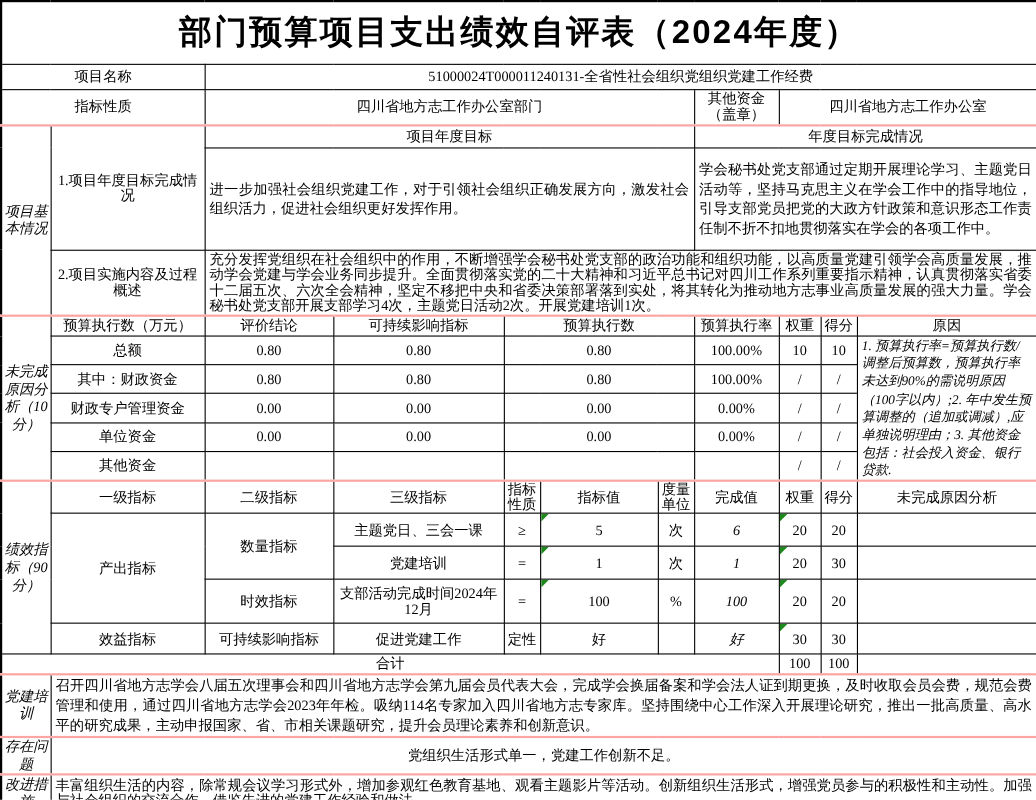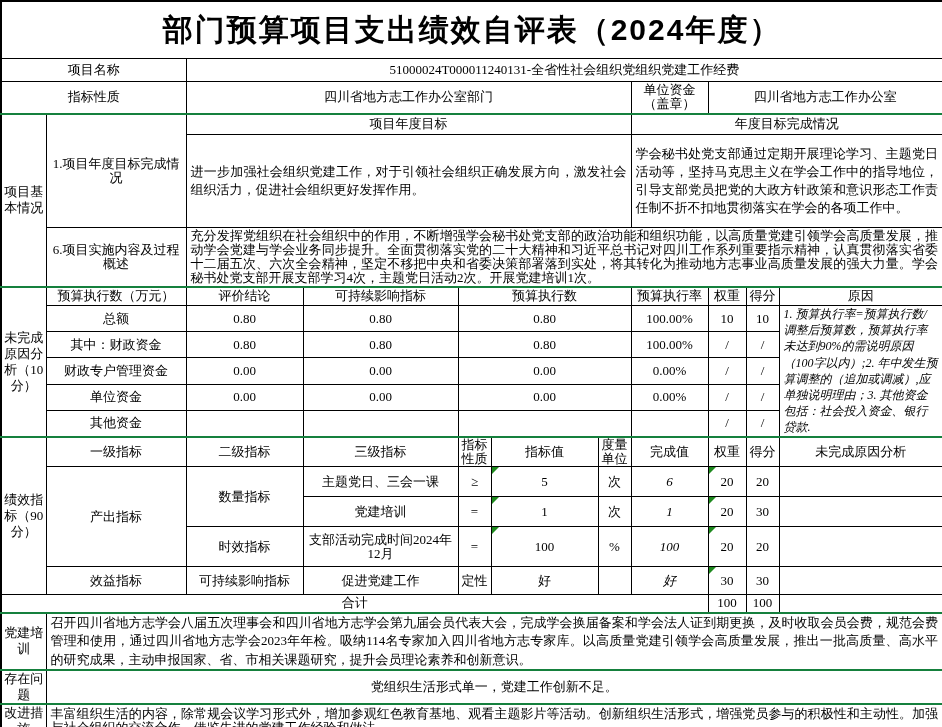--- a/index.html
+++ b/index.html
@@ -2,26 +2,26 @@
 <html><head>
 <meta charset="utf-8">
 <style>
   html,body{margin:0;padding:0;background:#fff;}
   body{width:942px;height:727px;color:#000;font-family:"Liberation Serif","DejaVu Serif",serif;}
   table{border-collapse:collapse;table-layout:fixed;width:942px;border:2px solid #000;}
   td{border:1px solid #000;padding:0 3px;font-size:13px;vertical-align:middle;text-align:center;overflow:hidden;position:relative;line-height:16px;}
   .title-cell{font-family:"Liberation Sans","DejaVu Sans",sans-serif;font-weight:bold;font-size:30px;letter-spacing:2px;line-height:55px;}
   .left{text-align:center;}
   .just{text-align:justify;text-align-last:left;}
-  .seclab{padding:0 2px;line-height:16px;}
+  .seclab{padding:0 2px;line-height:16px;font-style:italic;}
   .goal-text{line-height:18px;padding:0 4px;}
   .dense{line-height:14px;padding:1px 4px;}
   .reason-cell{font-style:italic;text-align:left;font-size:12px;line-height:16.2px;padding:0 4px;vertical-align:middle;}
   .ital{font-style:italic;}
-  .tt td{border-top:2px solid #15803d;}
+  .tt td{border-top:2px solid #fca5a5;}
   .flag{position:absolute;top:0;left:0;width:0;height:0;border-top:7px solid #1e8a1e;border-right:7px solid transparent;}
   .conc{line-height:18.5px;padding:0 4px;}
   .small-head{line-height:14px;padding:0 1px;}
 </style>
 </head>
 <body>
 
 <table>
   <colgroup>
     <col style="width:45px">
@@ -43,36 +43,36 @@
   </tr>
 
   <tr style="height:23px">
     <td colspan="2" class="left">项目名称</td>
     <td colspan="9" class="left">51000024T000011240131-全省性社会组织党组织党建工作经费</td>
   </tr>
 
   <tr style="height:33px">
     <td colspan="2" class="left">指标性质</td>
     <td colspan="5" class="left">四川省地方志工作办公室部门</td>
-    <td class="small-head">单位资金（盖章）</td>
+    <td class="small-head">其他资金（盖章）</td>
     <td colspan="3">四川省地方志工作办公室</td>
   </tr>
 
   <tr class="tt" style="height:20px">
     <td rowspan="3" class="seclab">项目基本情况</td>
     <td rowspan="2" class="left dense">1.项目年度目标完成情况</td>
     <td colspan="5">项目年度目标</td>
     <td colspan="4">年度目标完成情况</td>
   </tr>
   <tr style="height:93px">
     <td colspan="5" class="left just goal-text">进一步加强社会组织党建工作，对于引领社会组织正确发展方向，激发社会组织活力，促进社会组织更好发挥作用。</td>
     <td colspan="4" class="left just goal-text">学会秘书处党支部通过定期开展理论学习、主题党日活动等，坚持马克思主义在学会工作中的指导地位，引导支部党员把党的大政方针政策和意识形态工作责任制不折不扣地贯彻落实在学会的各项工作中。</td>
   </tr>
   <tr style="height:57px">
-    <td class="left dense">6.项目实施内容及过程概述</td>
+    <td class="left dense">2.项目实施内容及过程概述</td>
     <td colspan="9" class="left just dense">充分发挥党组织在社会组织中的作用，不断增强学会秘书处党支部的政治功能和组织功能，以高质量党建引领学会高质量发展，推动学会党建与学会业务同步提升。全面贯彻落实党的二十大精神和习近平总书记对四川工作系列重要指示精神，认真贯彻落实省委十二届五次、六次全会精神，坚定不移把中央和省委决策部署落到实处，将其转化为推动地方志事业高质量发展的强大力量。学会秘书处党支部开展支部学习4次，主题党日活动2次。开展党建培训1次。</td>
   </tr>
 
   <tr class="tt" style="height:19px">
     <td rowspan="6" class="seclab">未完成原因分析（10分）</td>
     <td>预算执行数（万元）</td>
     <td>评价结论</td>
     <td>可持续影响指标</td>
     <td colspan="3">预算执行数</td>
     <td class="small-head">预算执行率</td>
@@ -187,21 +187,21 @@
   </tr>
   <tr style="height:18px">
     <td colspan="8">合计</td>
     <td>100</td>
     <td>100</td>
     <td></td>
   </tr>
 
   <tr class="tt" style="height:57px">
     <td class="seclab">党建培训</td>
-    <td colspan="10" class="left just conc">召开四川省地方志学会八届五次理事会和四川省地方志学会第九届会员代表大会，完成学会换届备案和学会法人证到期更换，及时收取会员会费，规范会费管理和使用，通过四川省地方志学会2023年年检。吸纳114名专家加入四川省地方志专家库。以高质量党建引领学会高质量发展，推出一批高质量、高水平的研究成果，主动申报国家、省、市相关课题研究，提升会员理论素养和创新意识。</td>
+    <td colspan="10" class="left just conc">召开四川省地方志学会八届五次理事会和四川省地方志学会第九届会员代表大会，完成学会换届备案和学会法人证到期更换，及时收取会员会费，规范会费管理和使用，通过四川省地方志学会2023年年检。吸纳114名专家加入四川省地方志专家库。坚持围绕中心工作深入开展理论研究，推出一批高质量、高水平的研究成果，主动申报国家、省、市相关课题研究，提升会员理论素养和创新意识。</td>
   </tr>
   <tr class="tt" style="height:34px">
     <td class="seclab">存在问题</td>
     <td colspan="10" class="left conc">党组织生活形式单一，党建工作创新不足。</td>
   </tr>
   <tr class="tt" style="height:28px">
     <td class="seclab">改进措施</td>
     <td colspan="10" class="left just dense">丰富组织生活的内容，除常规会议学习形式外，增加参观红色教育基地、观看主题影片等活动。创新组织生活形式，增强党员参与的积极性和主动性。加强与社会组织的交流合作，借鉴先进的党建工作经验和做法。</td>
   </tr>
 

